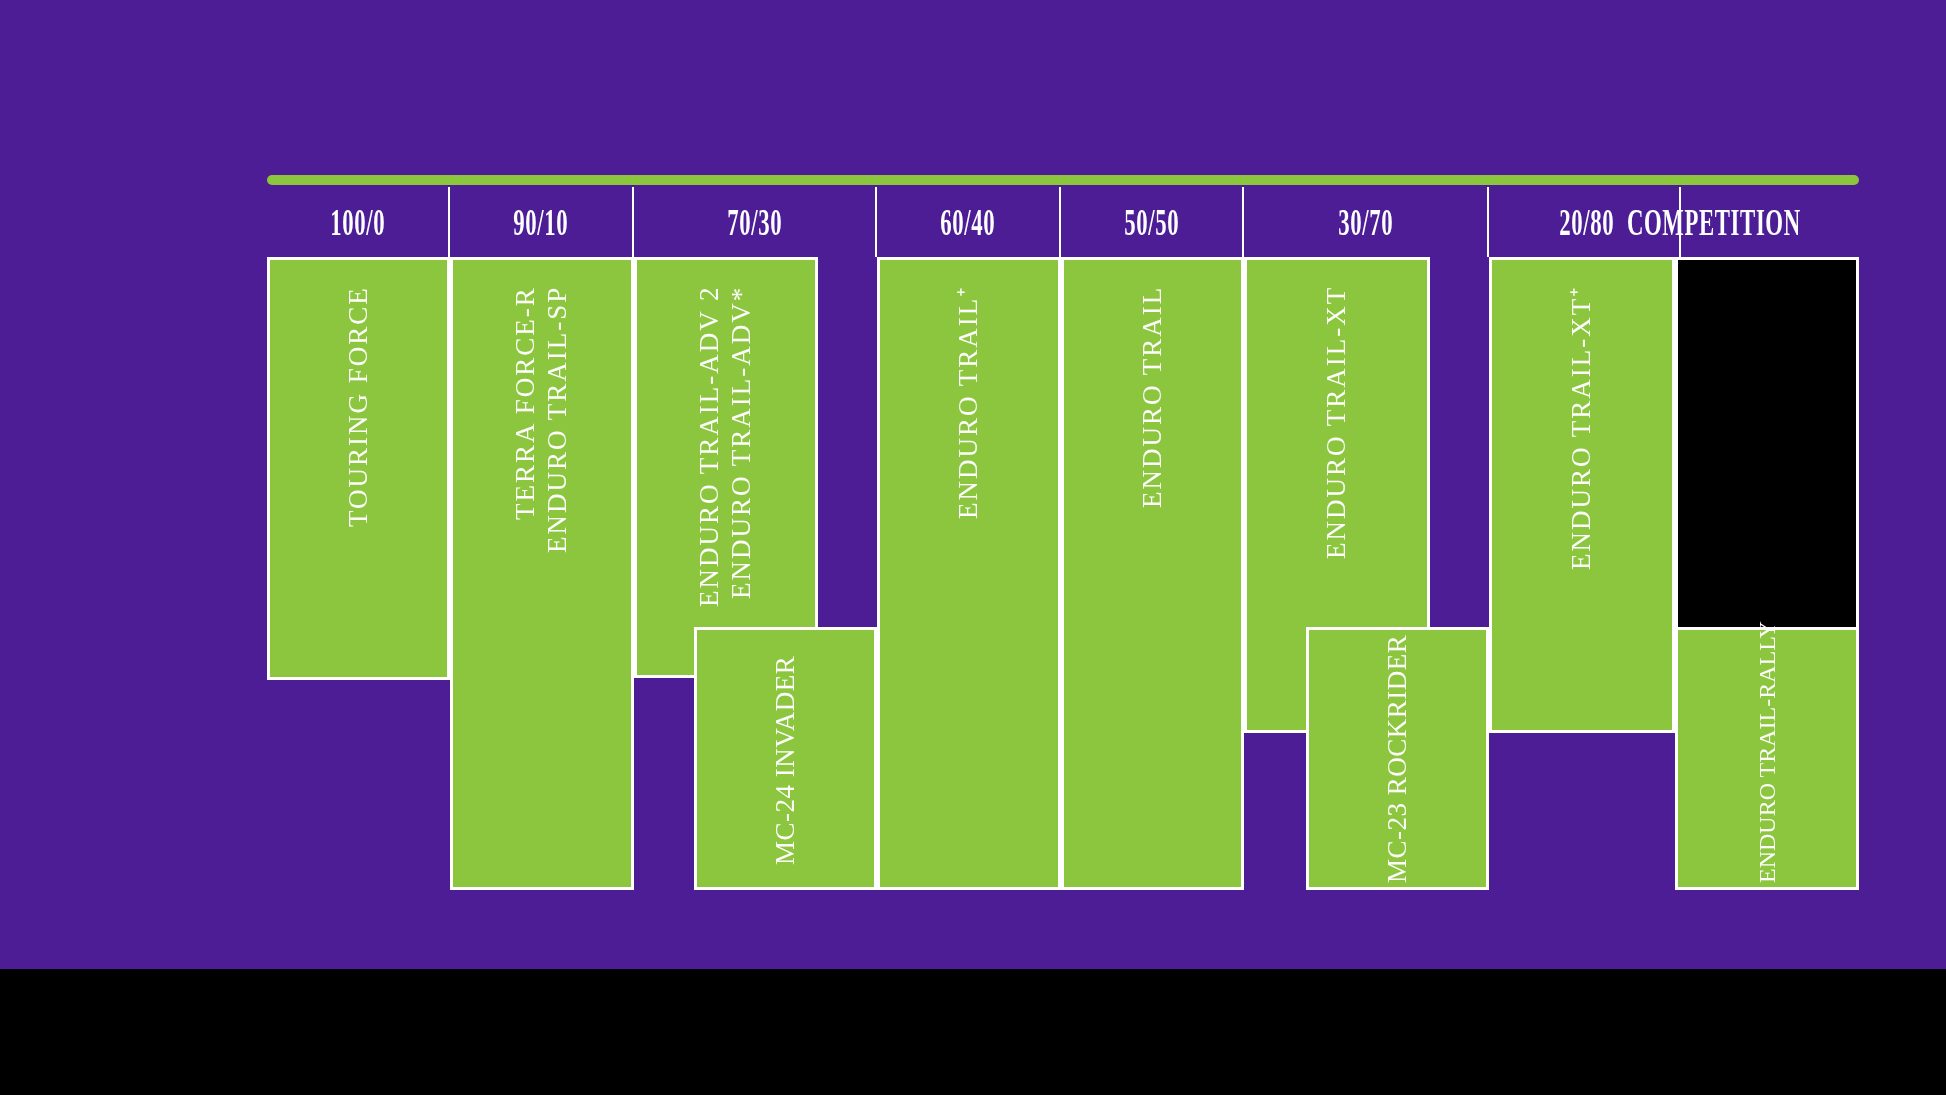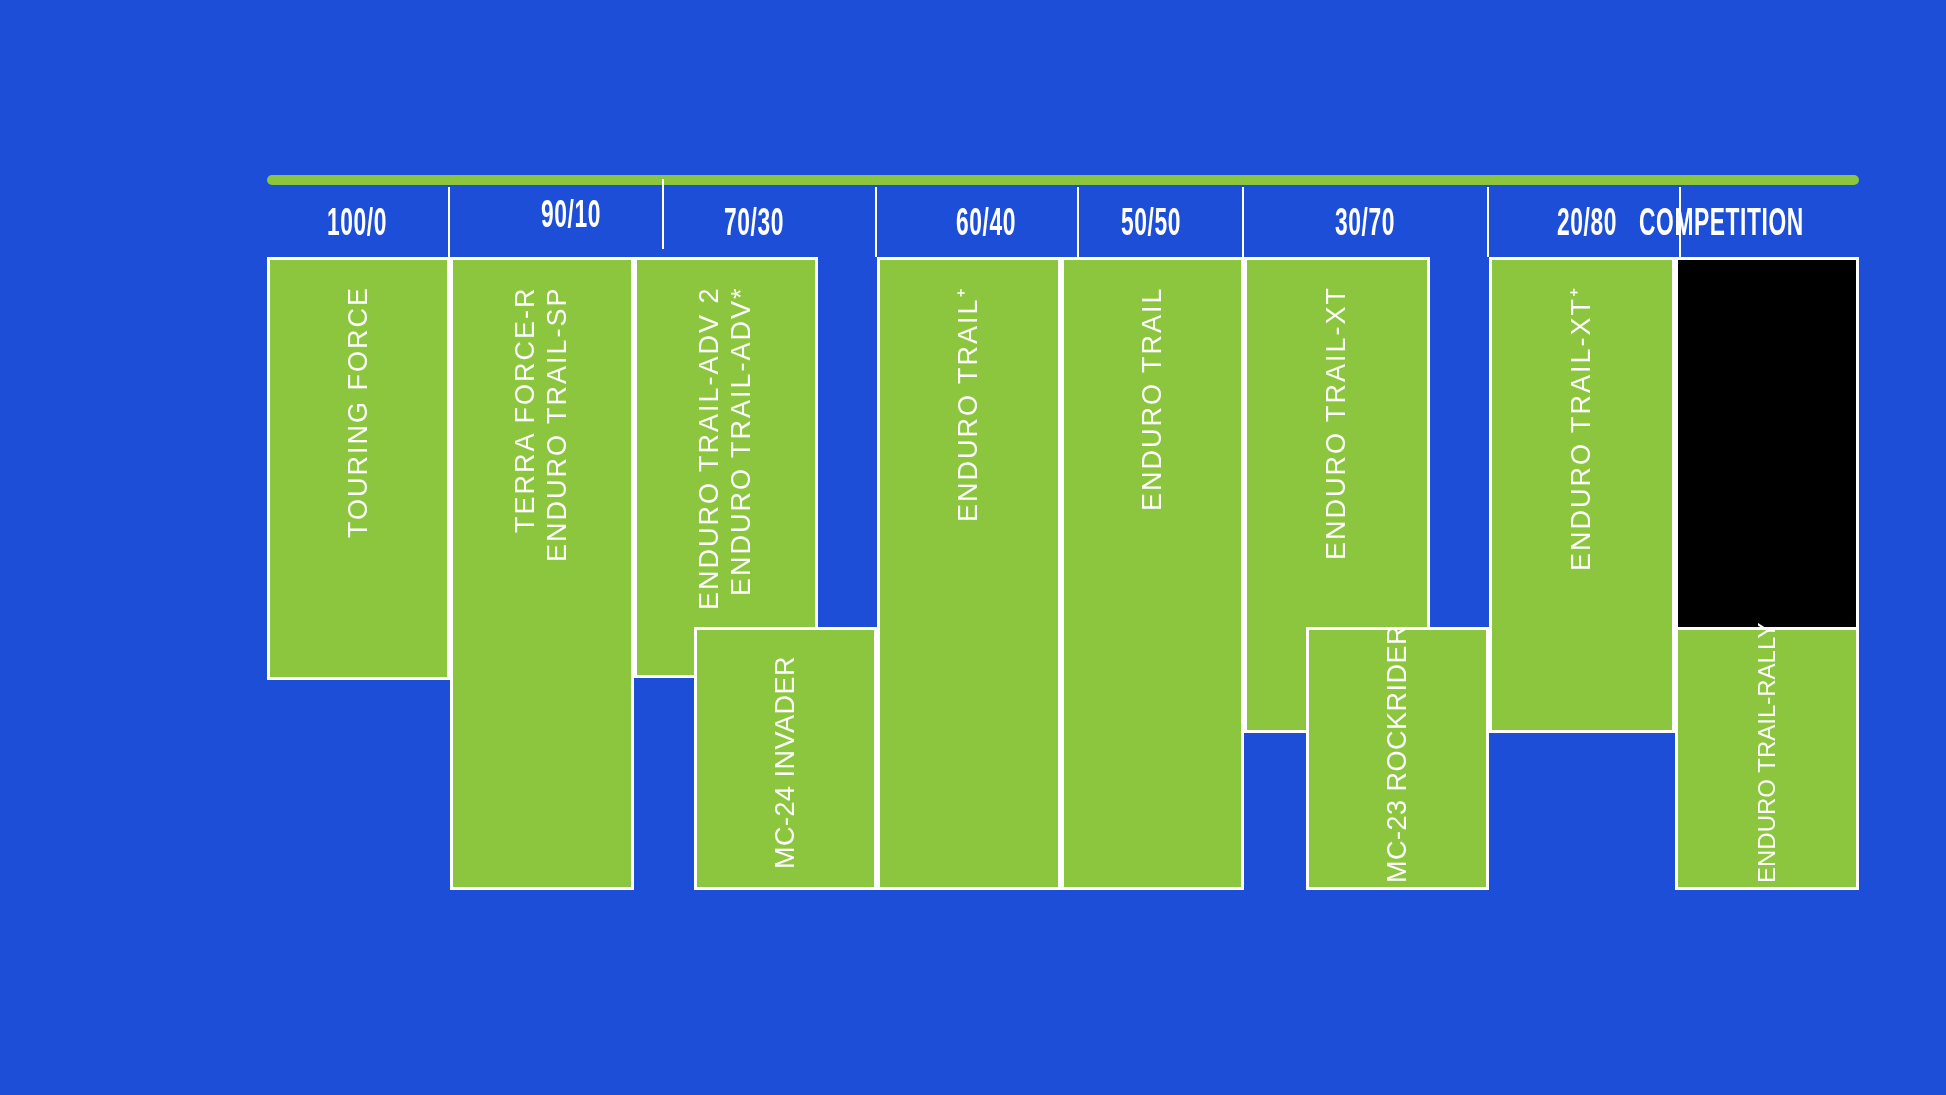--- a/index.html
+++ b/index.html
@@ -1,21 +1,21 @@
 <!DOCTYPE html>
 <html><head>
 <meta charset="utf-8">
 <style>
   html,body{margin:0;padding:0;background:#000;}
   #stage{
     position:relative;
-    width:1946px;height:1095px;
-    background:#1d4ed8;
+    width:1946px;height:969px;
+    background:#4c1d95;
     overflow:hidden;
-    font-family:Liberation Sans, sans-serif;
+    font-family:Liberation Serif, serif;
   }
   .accent-bar{
     position:absolute;
     border-radius:5px;
   }
   .header-cell{
     position:absolute;
     display:flex;align-items:center;justify-content:center;
     color:#fff;
     border-right:2px solid #fff;
@@ -58,27 +58,27 @@
 </style>
 </head>
 <body>
 
 <div id="stage">
   <div class="accent-bar" id="accent-bar" style="left: 267px; top: 175px; width: 1592px; height: 10px; background: rgb(140, 198, 63);"></div>
   <div id="header-row">
       <div class="header-cell" style="left: 267px; top: 187px; width: 183px; height: 70px;">
         <span class="hc-label">100/0</span>
       </div>
-      <div class="header-cell" style="left: 450px; top: 179px; width: 184px; height: 70px; margin-left: 30px;">
+      <div class="header-cell" style="left: 450px; top: 187px; width: 184px; height: 70px;">
         <span class="hc-label">90/10</span>
       </div>
       <div class="header-cell" style="left: 634px; top: 187px; width: 243px; height: 70px;">
         <span class="hc-label">70/30</span>
       </div>
-      <div class="header-cell" style="left: 895px; top: 187px; width: 184px; height: 70px;">
+      <div class="header-cell" style="left: 877px; top: 187px; width: 184px; height: 70px;">
         <span class="hc-label">60/40</span>
       </div>
       <div class="header-cell" style="left: 1061px; top: 187px; width: 183px; height: 70px;">
         <span class="hc-label">50/50</span>
       </div>
       <div class="header-cell" style="left: 1244px; top: 187px; width: 245px; height: 70px; text-align: center;">
         <span class="hc-label">30/70</span>
       </div>
       <div class="header-cell" style="left: 1495px; top: 187px; width: 186px; height: 70px;">
         <span class="hc-label">20/80</span>

